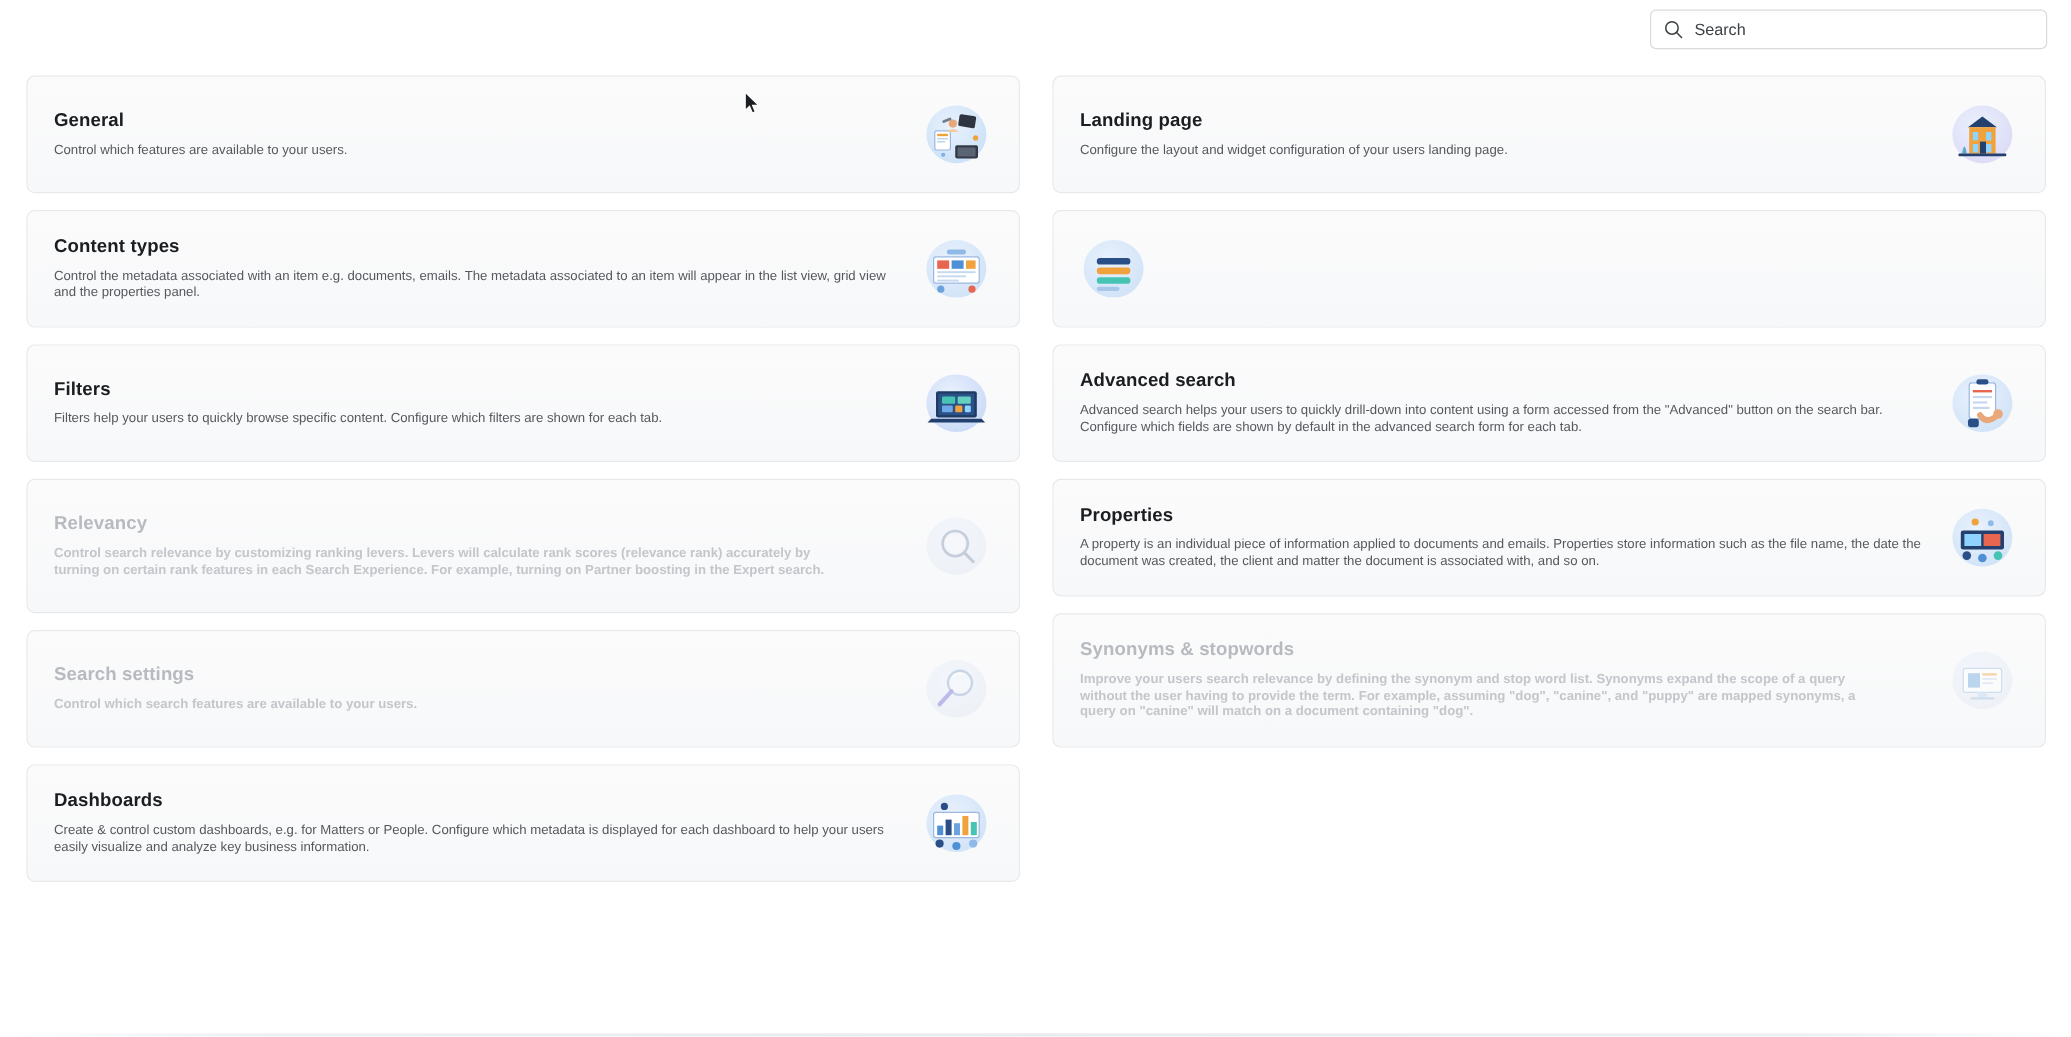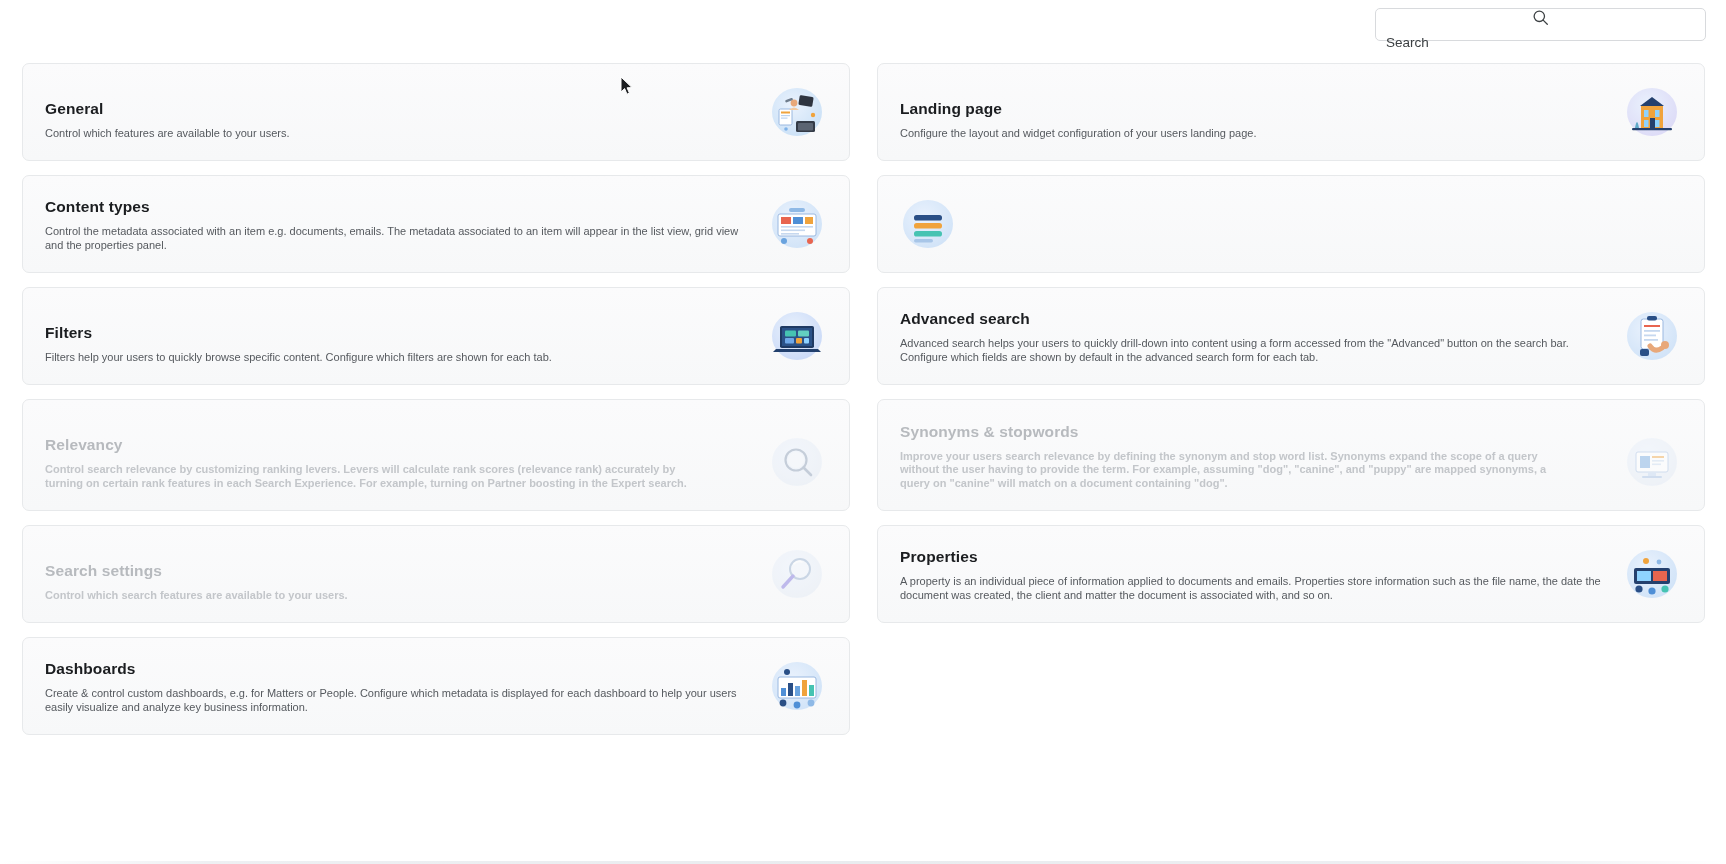--- a/index.html
+++ b/index.html
@@ -30,21 +30,20 @@
     left: 1375px;
     width: 331px;
     height: 33px;
     border: 1px solid #d8dadd;
     border-radius: 5px;
     background: #ffffff;
     display: flex;
     align-items: center;
     padding: 0 10px;
     gap: 9px;
-    flex-direction: column;
   }
   .search-icon { flex: 0 0 auto; display: block; line-height: 0; }
   .search-input {
     border: none;
     outline: none;
     background: transparent;
     font-family: "Liberation Sans", sans-serif;
     font-size: 13.5px;
     color: #2b2f33;
     width: 100%;
@@ -70,21 +69,21 @@
 
   .card {
     position: relative;
     width: 828px;
     background: linear-gradient(180deg,#fbfbfc 0%, #f7f8f9 100%);
     border: 1px solid #e7e9eb;
     border-radius: 7px;
     margin-bottom: 14px;
     padding: 20px 24px 20px 22px;
     display: flex;
-    align-items: flex-end;
+    align-items: center;
     cursor: pointer;
   }
   .card.disabled { cursor: default; gap: 44px; }
   .card-body {
     flex: 1 1 auto;
     min-width: 0;
     padding-right: 18px;
   }
   .card-title {
     font-size: 15.5px;
@@ -368,44 +367,20 @@
               <rect x="20" y="17" width="16" height="2" fill="#e8654f"></rect>
               <rect x="20" y="22" width="16" height="1.8" fill="#c6d8ef"></rect>
               <rect x="20" y="26.5" width="12" height="1.8" fill="#c6d8ef"></rect>
               <rect x="20" y="31" width="14" height="1.8" fill="#c6d8ef"></rect>
               <path d="M26 38 q5 7 12 2" stroke="#e8a87a" stroke-width="5" fill="none" stroke-linecap="round"></path>
               <circle cx="41" cy="37" r="4" fill="#e8a87a"></circle>
               <rect x="16" y="41" width="9" height="7" rx="2" fill="#2a4f86"></rect>
             </svg>
           </div>
         </div>
-        <div class="card h3 disabled">
-          <div class="card-body">
-            <div class="card-title">Synonyms &amp; stopwords</div>
-            <div class="card-desc">Improve your users search relevance by defining the synonym and stop word list. Synonyms expand the scope of a query without the user having to provide the term. For example, assuming "dog", "canine", and "puppy" are mapped synonyms, a query on "canine" will match on a document containing "dog".</div>
-          </div>
-          <div class="card-art">
-            <svg width="56" height="56" viewBox="0 0 56 56">
-              <defs>
-                <radialGradient id="g_monitor-book-illustration" cx="42%" cy="36%" r="72%">
-                  <stop offset="0%" stop-color="#eaf2fd"></stop>
-                  <stop offset="100%" stop-color="#dfe7f3"></stop>
-                </radialGradient>
-              </defs>
-              <ellipse cx="28" cy="28" rx="25" ry="24" fill="url(#g_monitor-book-illustration)"></ellipse>
-              <rect x="12" y="18" width="32" height="20" rx="2" fill="#fff" stroke="#9ab8e0" stroke-width="1"></rect>
-              <rect x="24" y="38" width="8" height="4" fill="#bcd3ef"></rect>
-              <rect x="18" y="42" width="20" height="2" rx="1" fill="#9ab8e0"></rect>
-              <rect x="16" y="22" width="10" height="12" fill="#6aa3de"></rect>
-              <rect x="28" y="22" width="12" height="2" fill="#f0a33c"></rect>
-              <rect x="28" y="26" width="12" height="1.6" fill="#c6d8ef"></rect>
-              <rect x="28" y="29.5" width="9" height="1.6" fill="#c6d8ef"></rect>
-            </svg>
-          </div>
-        </div>
         <div class="card h2">
           <div class="card-body">
             <div class="card-title">Properties</div>
             <div class="card-desc">A property is an individual piece of information applied to documents and emails. Properties store information such as the file name, the date the document was created, the client and matter the document is associated with, and so on.</div>
           </div>
           <div class="card-art">
             <svg width="56" height="56" viewBox="0 0 56 56">
               <defs>
                 <radialGradient id="g_team-properties-illustration" cx="42%" cy="36%" r="72%">
                   <stop offset="0%" stop-color="#eaf2fd"></stop>
@@ -417,20 +392,44 @@
               <rect x="13" y="25" width="14" height="10" fill="#8fd3ff"></rect>
               <rect x="29" y="25" width="14" height="10" fill="#e8654f"></rect>
               <circle cx="15" cy="43" r="3.6" fill="#2a4f86"></circle>
               <circle cx="28" cy="45" r="3.6" fill="#4f8fd6"></circle>
               <circle cx="41" cy="43" r="3.6" fill="#46c3b2"></circle>
               <circle cx="22" cy="15" r="3" fill="#f0a33c"></circle>
               <circle cx="35" cy="16" r="2.4" fill="#8fb9e6"></circle>
             </svg>
           </div>
         </div>
+        <div class="card h3 disabled">
+          <div class="card-body">
+            <div class="card-title">Synonyms &amp; stopwords</div>
+            <div class="card-desc">Improve your users search relevance by defining the synonym and stop word list. Synonyms expand the scope of a query without the user having to provide the term. For example, assuming "dog", "canine", and "puppy" are mapped synonyms, a query on "canine" will match on a document containing "dog".</div>
+          </div>
+          <div class="card-art">
+            <svg width="56" height="56" viewBox="0 0 56 56">
+              <defs>
+                <radialGradient id="g_monitor-book-illustration" cx="42%" cy="36%" r="72%">
+                  <stop offset="0%" stop-color="#eaf2fd"></stop>
+                  <stop offset="100%" stop-color="#dfe7f3"></stop>
+                </radialGradient>
+              </defs>
+              <ellipse cx="28" cy="28" rx="25" ry="24" fill="url(#g_monitor-book-illustration)"></ellipse>
+              <rect x="12" y="18" width="32" height="20" rx="2" fill="#fff" stroke="#9ab8e0" stroke-width="1"></rect>
+              <rect x="24" y="38" width="8" height="4" fill="#bcd3ef"></rect>
+              <rect x="18" y="42" width="20" height="2" rx="1" fill="#9ab8e0"></rect>
+              <rect x="16" y="22" width="10" height="12" fill="#6aa3de"></rect>
+              <rect x="28" y="22" width="12" height="2" fill="#f0a33c"></rect>
+              <rect x="28" y="26" width="12" height="1.6" fill="#c6d8ef"></rect>
+              <rect x="28" y="29.5" width="9" height="1.6" fill="#c6d8ef"></rect>
+            </svg>
+          </div>
+        </div>
       </div>
   </div>
 
   <div class="cursor" style="left: 620px; top: 76px;">
     <svg width="14" height="20" viewBox="0 0 14 20">
       <path d="M1 1 L1 16 L4.6 12.6 L7 18.2 L9.4 17.1 L7.1 11.8 L12 11.6 Z" fill="#1b1d20" stroke="#ffffff" stroke-width="1"></path>
     </svg>
   </div>
 
   <div class="bottom-rule"></div>

